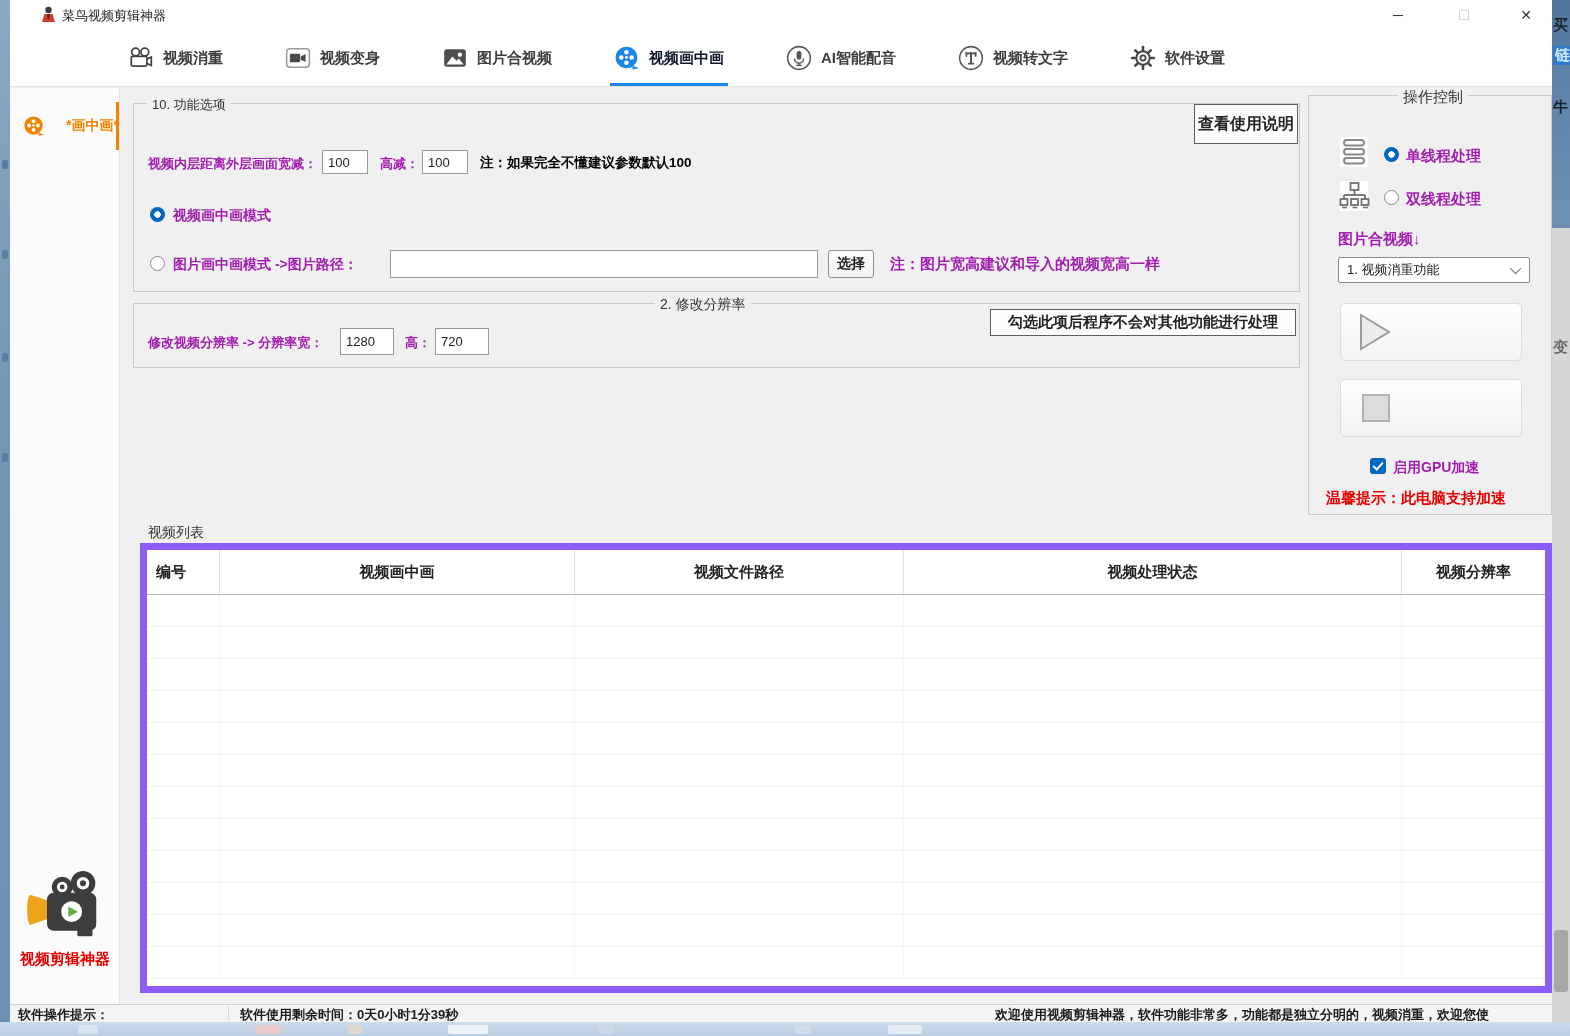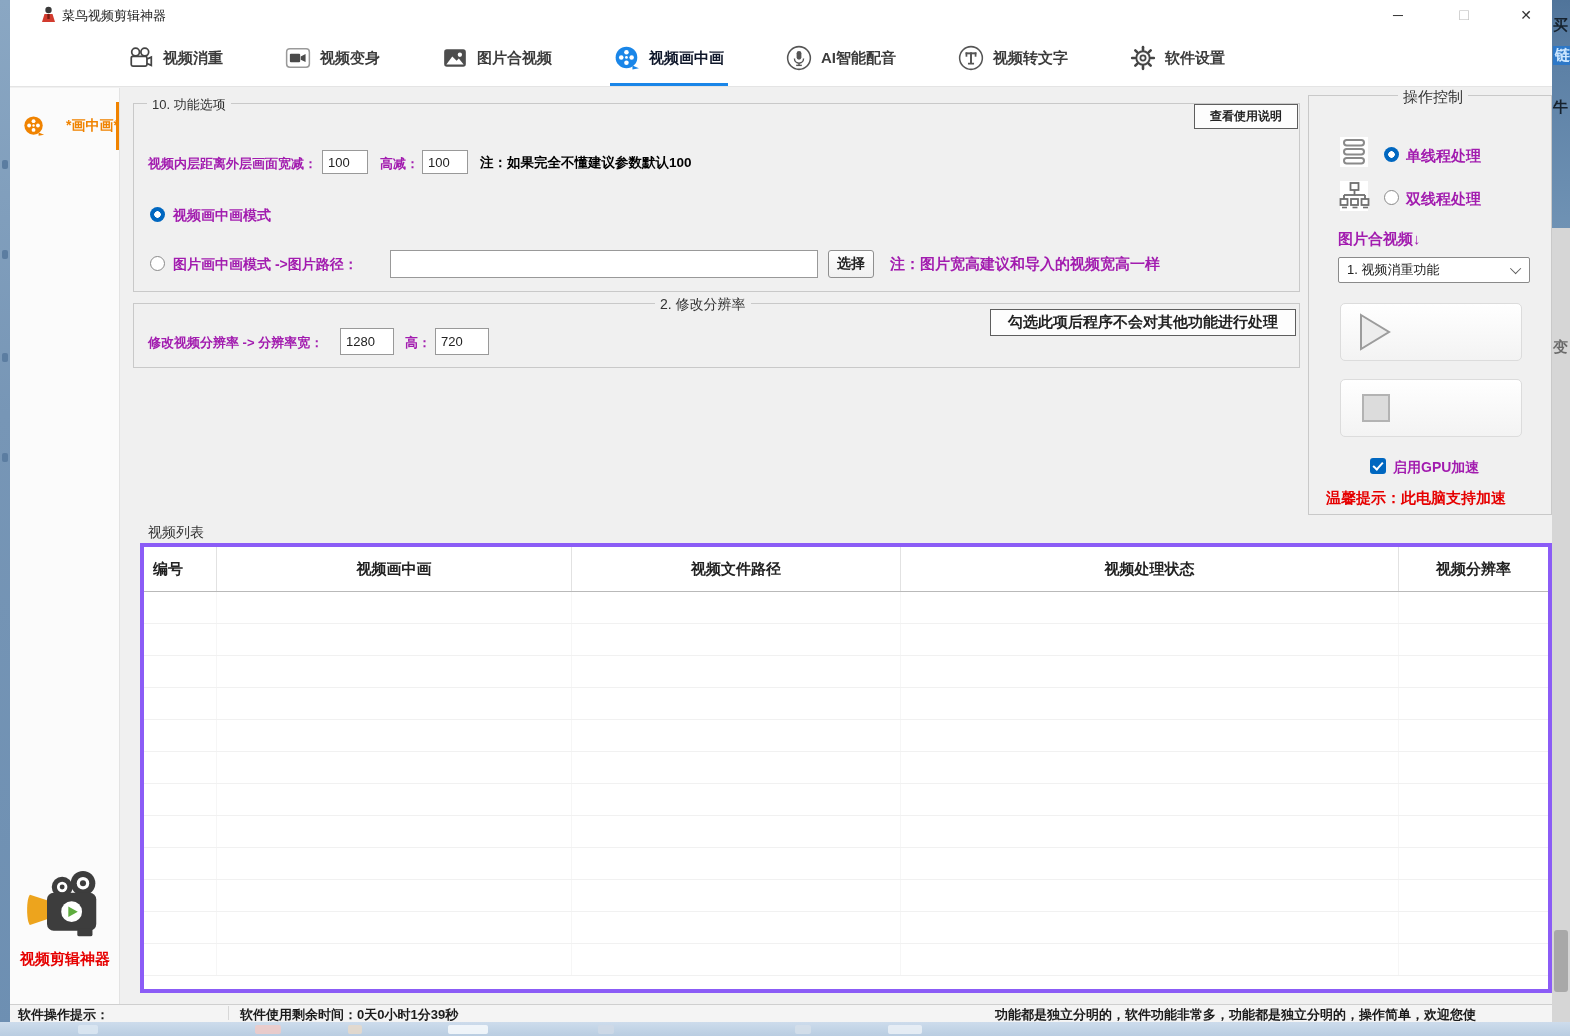--- a/index.html
+++ b/index.html
@@ -69,21 +69,21 @@
 
   .dropdown { position:absolute; background:#fff; border:1px solid #8a8a8a; border-radius:2px; font-size:13px;
     color:#222; display:flex; align-items:center; padding:0 8px; cursor:pointer; }
   .dropdown::after { content:""; margin-left:auto; width:7px; height:7px; border:solid #5f5f5f;
     border-width:0 0 1.6px 1.6px; transform:rotate(-45deg) translateY(-2px); }
 
   .big-btn { position:absolute; background:linear-gradient(180deg,#ffffff,#f3f3f3); border:1px solid #dcdcdc;
     border-radius:5px; cursor:pointer; display:flex; align-items:center; }
 
   
-  .vtable { position:absolute; background:#fff; border:4px solid #8b5cf6; }
+  .vtable { position:absolute; background:#fff; border:7px solid #8b5cf6; }
   .vhead { display:grid; grid-template-columns:73px 355px 329px 498px 1fr; height:45px; border-bottom:1px solid #b9b9b9; }
   .vhead .hc { display:flex; align-items:center; justify-content:center; font-size:15px; font-weight:700; color:#222;
     border-right:1px solid #e2e2e2; cursor:pointer; }
   .vhead .hc:first-child { justify-content:flex-start; padding-left:9px; }
   .vhead .hc:last-child { border-right:none; }
   .vbody { position:relative; }
   .vrow { display:grid; grid-template-columns:73px 355px 329px 498px 1fr; height:32px; border-bottom:1px solid #f1f1f1; }
   .vrow div { border-right:1px solid #f6f6f6; }
   .vrow div:last-child { border-right:none; }
 
@@ -243,21 +243,21 @@
           <circle cx="52" cy="44" r="11" fill="#fff"></circle>
           <path d="M48.5 38.5 L58.5 44 L48.5 49.5 Z" fill="#5fad3f"></path>
           <rect x="58" y="62" width="16" height="8" rx="2" fill="#3d3d3d"></rect>
         </svg>
         <span class="side-logo-caption">视频剪辑神器</span>
       </div>
     </div>
 
     <div class="abs group" style="left:123px;top:103px;width:1167px;height:189px"></div>
     <span class="group-label" style="left:137px;top:96px">10. 功能选项</span>
-    <button class="abs btn btn-dark" style="left:1184px;top:104px;width:104px;height:25px;font-size:12px;font-weight:700">查看使用说明</button>
+    <button class="abs btn btn-dark" style="left:1184px;top:104px;width:104px;height:40px;font-size:16px;font-weight:700">查看使用说明</button>
 
     <span class="lbl" style="left:138px;top:155px">视频内层距离外层画面宽减：</span>
     <input class="field" style="left: 312px; top: 150px; width: 46px; height: 24px;" value="100">
     <span class="lbl" style="left:370px;top:155px">高减：</span>
     <input class="field" style="left: 412px; top: 150px; width: 46px; height: 24px;" value="100">
     <span class="lbl note-red" style="left:470px;top:154px;font-size:13.5px">注：如果完全不懂建议参数默认100</span>
 
     <span class="radio checked" style="left:140px;top:207px"></span>
     <span class="lbl" style="left:163px;top:207px;font-size:14px">视频画中画模式</span>
 
@@ -419,17 +419,17 @@
             <div></div>
             <div></div>
           </div>
         </div>
     </div>
 
     <div class="abs statusbar" style="left:0;top:1004px">
       <span style="left:8px">软件操作提示：</span>
       <span class="status-sep"></span>
       <span style="left:230px">软件使用剩余时间：0天0小时1分39秒</span>
-      <span style="left:985px">功能都是独立分明的，软件功能非常多，功能都是独立分明的，操作简单，欢迎您使</span>
+      <span style="left:985px">欢迎使用视频剪辑神器，软件功能非常多，功能都是独立分明的，视频消重，欢迎您使</span>
     </div>
 
   </div>
 </div>
 
 </body></html>

